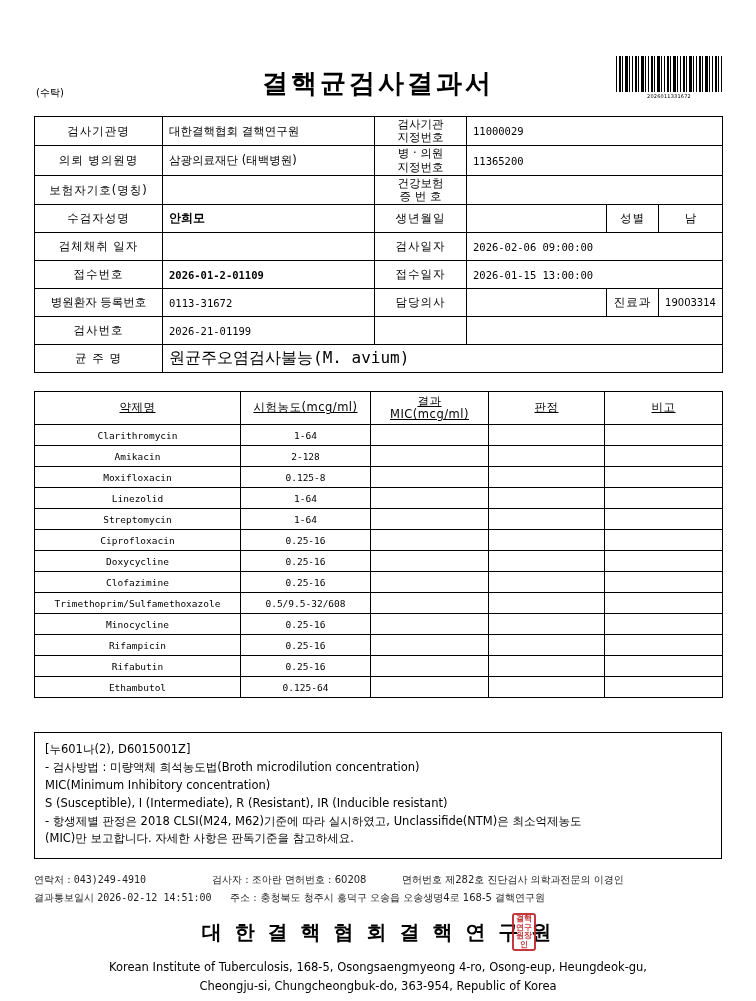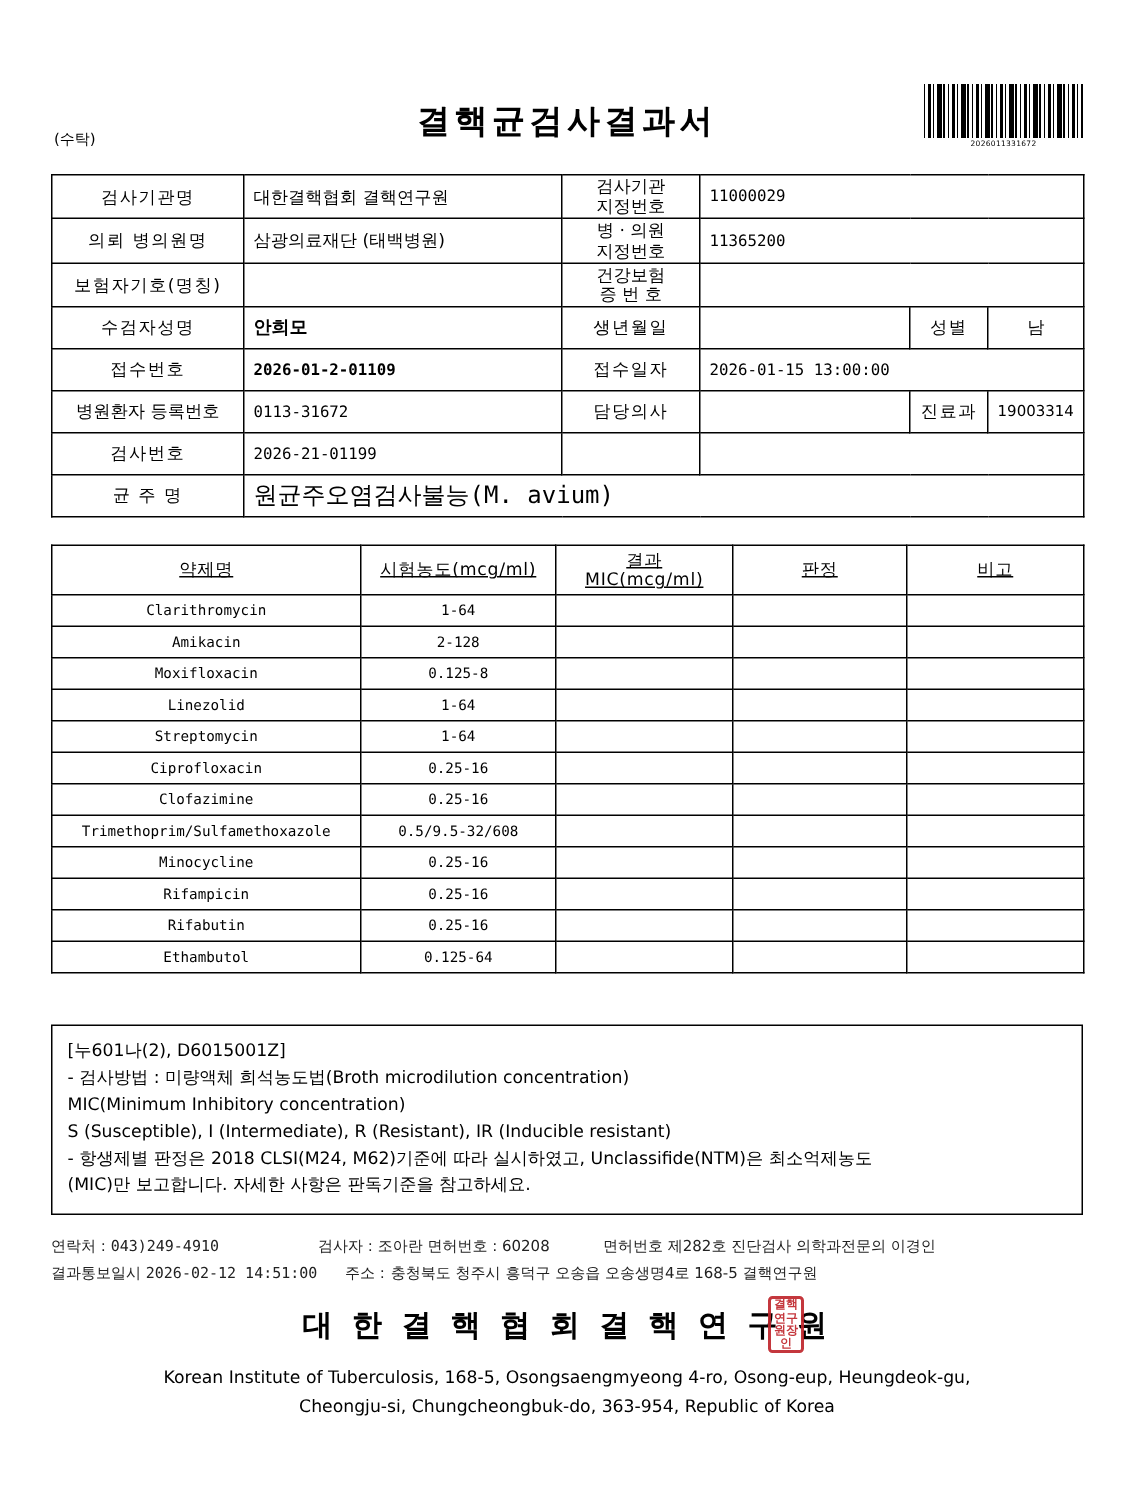--- a/index.html
+++ b/index.html
@@ -35,21 +35,21 @@
     top: 38px;
     font-size: 10px;
     font-family: "DejaVu Sans", sans-serif;
   }
   .doc-title {
     position: absolute;
     left: 0;
     right: 0;
     top: 18px;
     text-align: center;
-    font-size: 22px;
+    font-size: 26px;
     font-weight: bold;
     letter-spacing: 3px;
     font-family: "DejaVu Sans", sans-serif;
   }
   .barcode-wrap {
     position: absolute;
     right: 0;
     top: 8px;
     width: 106px;
     text-align: center;
@@ -255,20 +255,26 @@
       </tr>
       <tr>
         <td class="lbl">수검자성명</td>
         <td class="val bold">안희모</td>
         <td class="lbl">생년월일</td>
         <td class="val mono"></td>
         <td class="lbl">성별</td>
         <td class="center">남</td>
       </tr>
       <tr>
+        <td class="lbl">검체채취 일자</td>
+        <td class="val"></td>
+        <td class="lbl">검사일자</td>
+        <td class="val mono" colspan="3">2026-02-06 09:00:00</td>
+      </tr>
+      <tr>
         <td class="lbl">접수번호</td>
         <td class="val bold mono">2026-01-2-01109</td>
         <td class="lbl">접수일자</td>
         <td class="val mono" colspan="3">2026-01-15 13:00:00</td>
       </tr>
       <tr>
         <td class="lbl small">병원환자 등록번호</td>
         <td class="val mono">0113-31672</td>
         <td class="lbl">담당의사</td>
         <td class="val mono"></td>
@@ -337,20 +343,27 @@
       </tr>
       <tr>
         <td>Streptomycin</td>
         <td>1-64</td>
         <td></td>
         <td></td>
         <td></td>
       </tr>
       <tr>
         <td>Ciprofloxacin</td>
+        <td>0.25-16</td>
+        <td></td>
+        <td></td>
+        <td></td>
+      </tr>
+      <tr>
+        <td>Doxycycline</td>
         <td>0.25-16</td>
         <td></td>
         <td></td>
         <td></td>
       </tr>
       <tr>
         <td>Clofazimine</td>
         <td>0.25-16</td>
         <td></td>
         <td></td>

